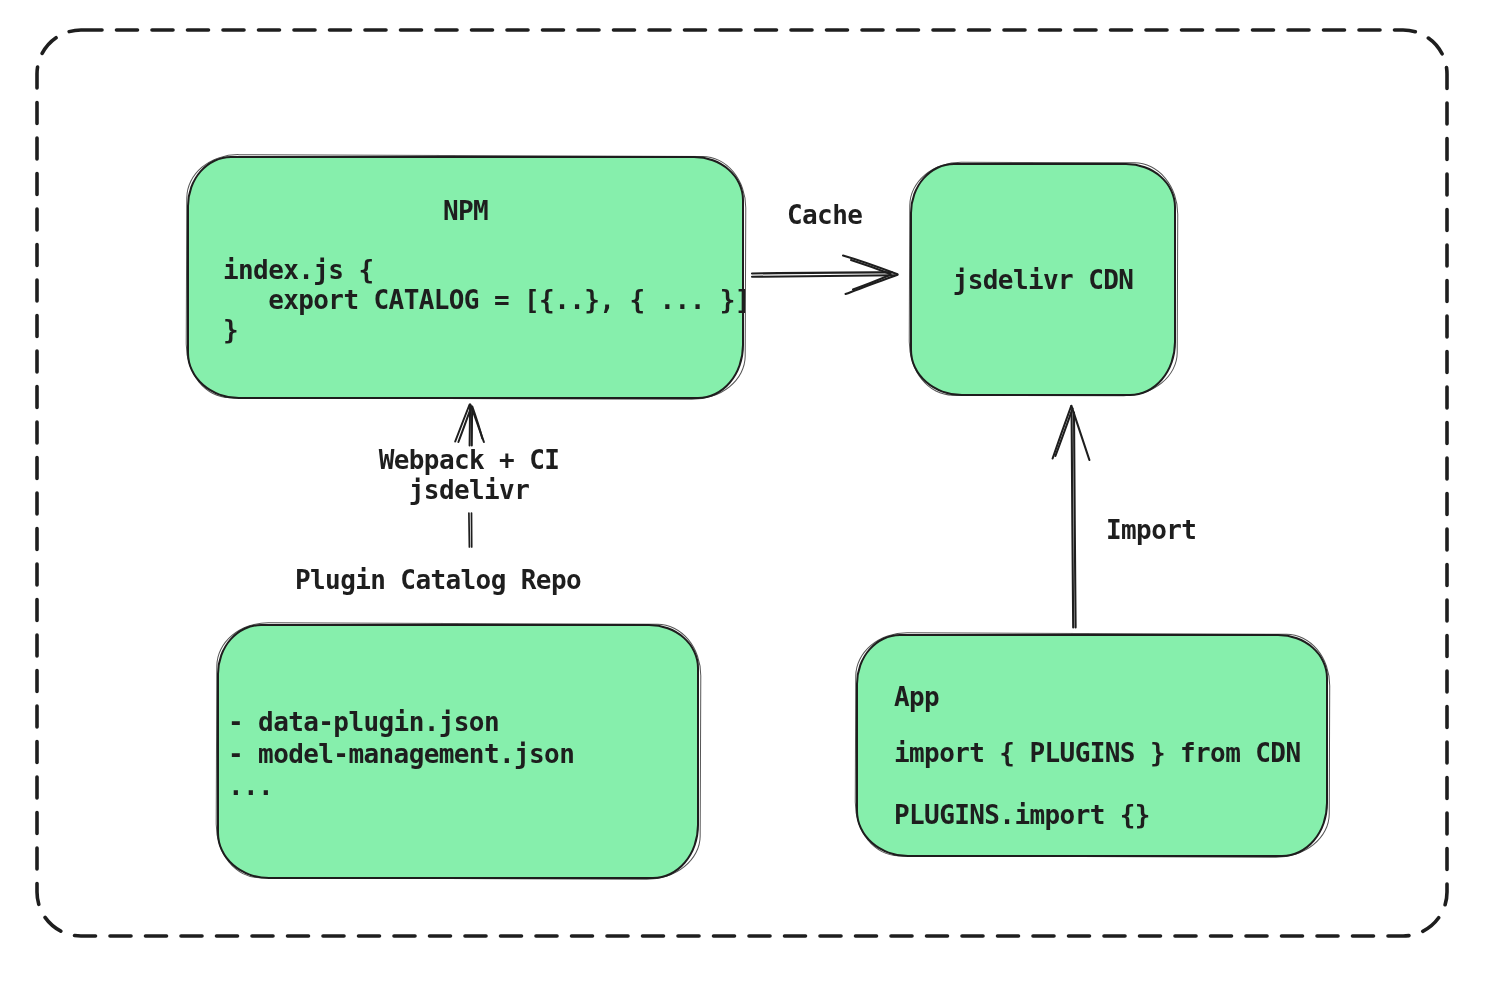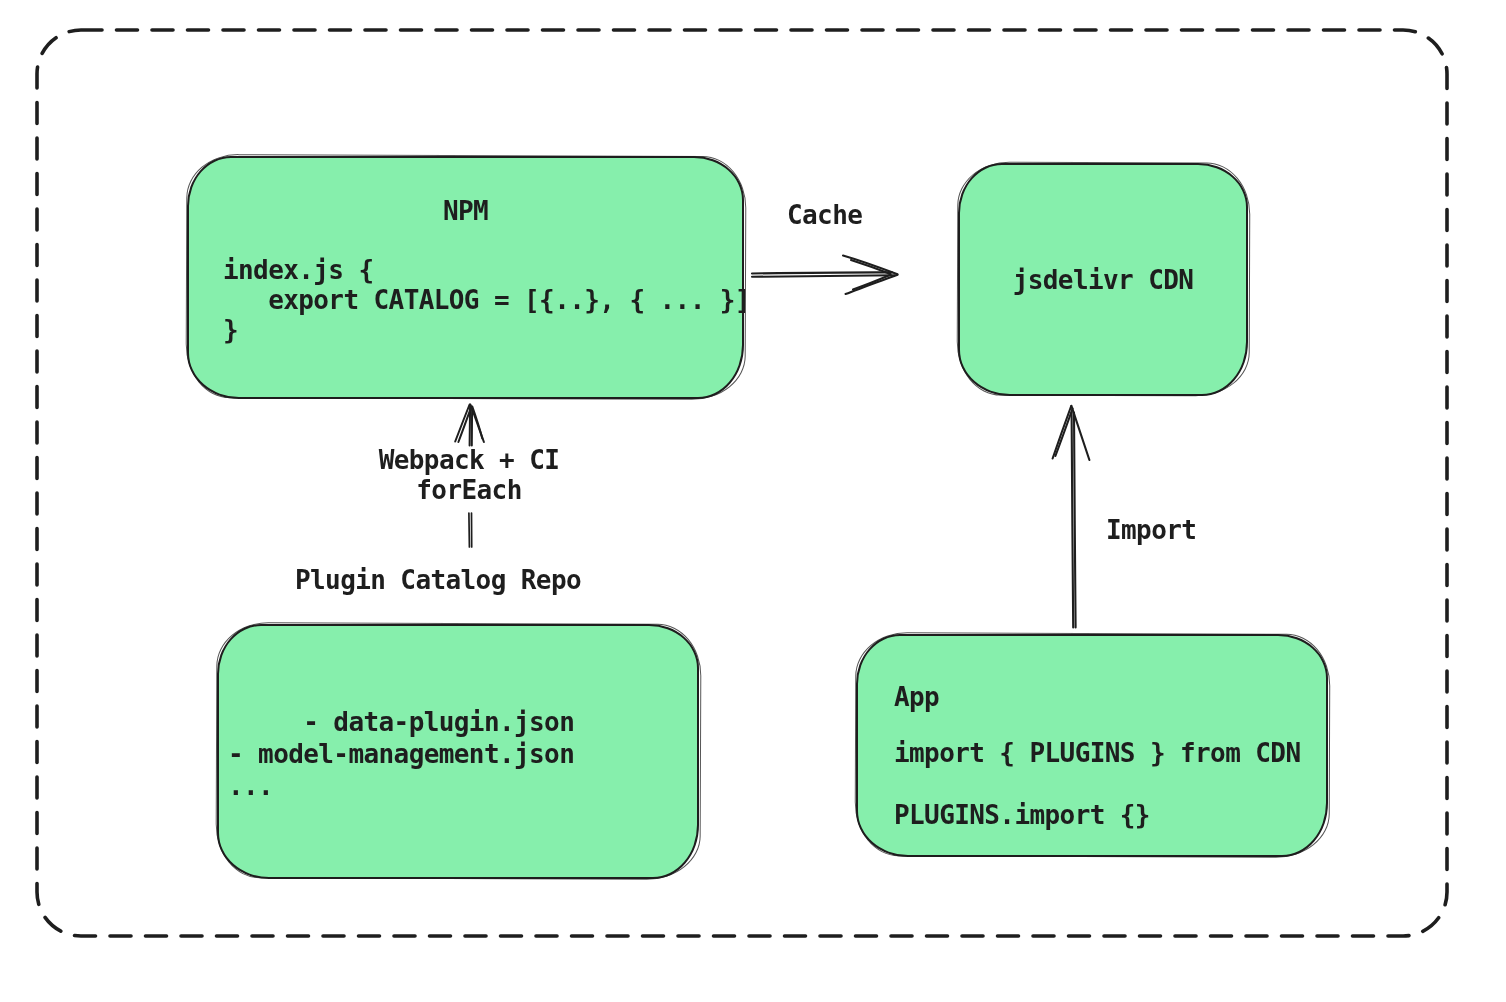--- a/index.html
+++ b/index.html
@@ -92,38 +92,38 @@
 
   <div class="box" style="left:187px; top:156px; width:557px; height:243px;">
     <div class="txt box-title-center">NPM</div>
     <div class="code-block" style="position:absolute; left:34px; top:97px;">
       <div class="txt code-line" style="position:static;">index.js {</div>
       <div class="txt code-line" style="position:static;">   export CATALOG = [{..}, { ... }]</div>
       <div class="txt code-line" style="position:static;">}</div>
     </div>
   </div>
 
-  <div class="box" style="left:958px; top:163px; width:290px; height:233px;">
+  <div class="box" style="left:910px; top:163px; width:266px; height:233px;">
     <div class="flex-center">
       <span class="txt" style="position:static;">jsdelivr CDN</span>
     </div>
   </div>
 
   <div class="txt" style="left:787px; top:200px;">Cache</div>
 
   <div style="position:absolute; left:350px; top:445px; width:238px; text-align:center;">
     <div class="txt" style="position:static;">Webpack + CI</div>
-    <div class="txt" style="position:static;">forEach</div>
+    <div class="txt" style="position:static;">jsdelivr</div>
   </div>
 
   <div class="txt centered" style="left:198px; top:565px; width:480px;">Plugin Catalog Repo</div>
 
   <div class="box" style="left:217px; top:624px; width:482px; height:255px;">
     <div class="files-block" style="position:absolute; left:9px; top:80px;">
-      <div class="txt file-line" style="position:static;text-align:right;">- data-plugin.json</div>
+      <div class="txt file-line" style="position:static;">- data-plugin.json</div>
       <div class="txt file-line" style="position:static;">- model-management.json</div>
       <div class="txt file-line" style="position:static;">...</div>
     </div>
   </div>
 
   <div class="txt" style="left:1106px; top:515px;">Import</div>
 
   <div class="box" style="left:856px; top:634px; width:472px; height:223px;">
     <div class="txt" style="left:36px; top:46px;">App</div>
     <div class="txt code-line" style="left:36px; top:102px;">import { PLUGINS } from CDN</div>

